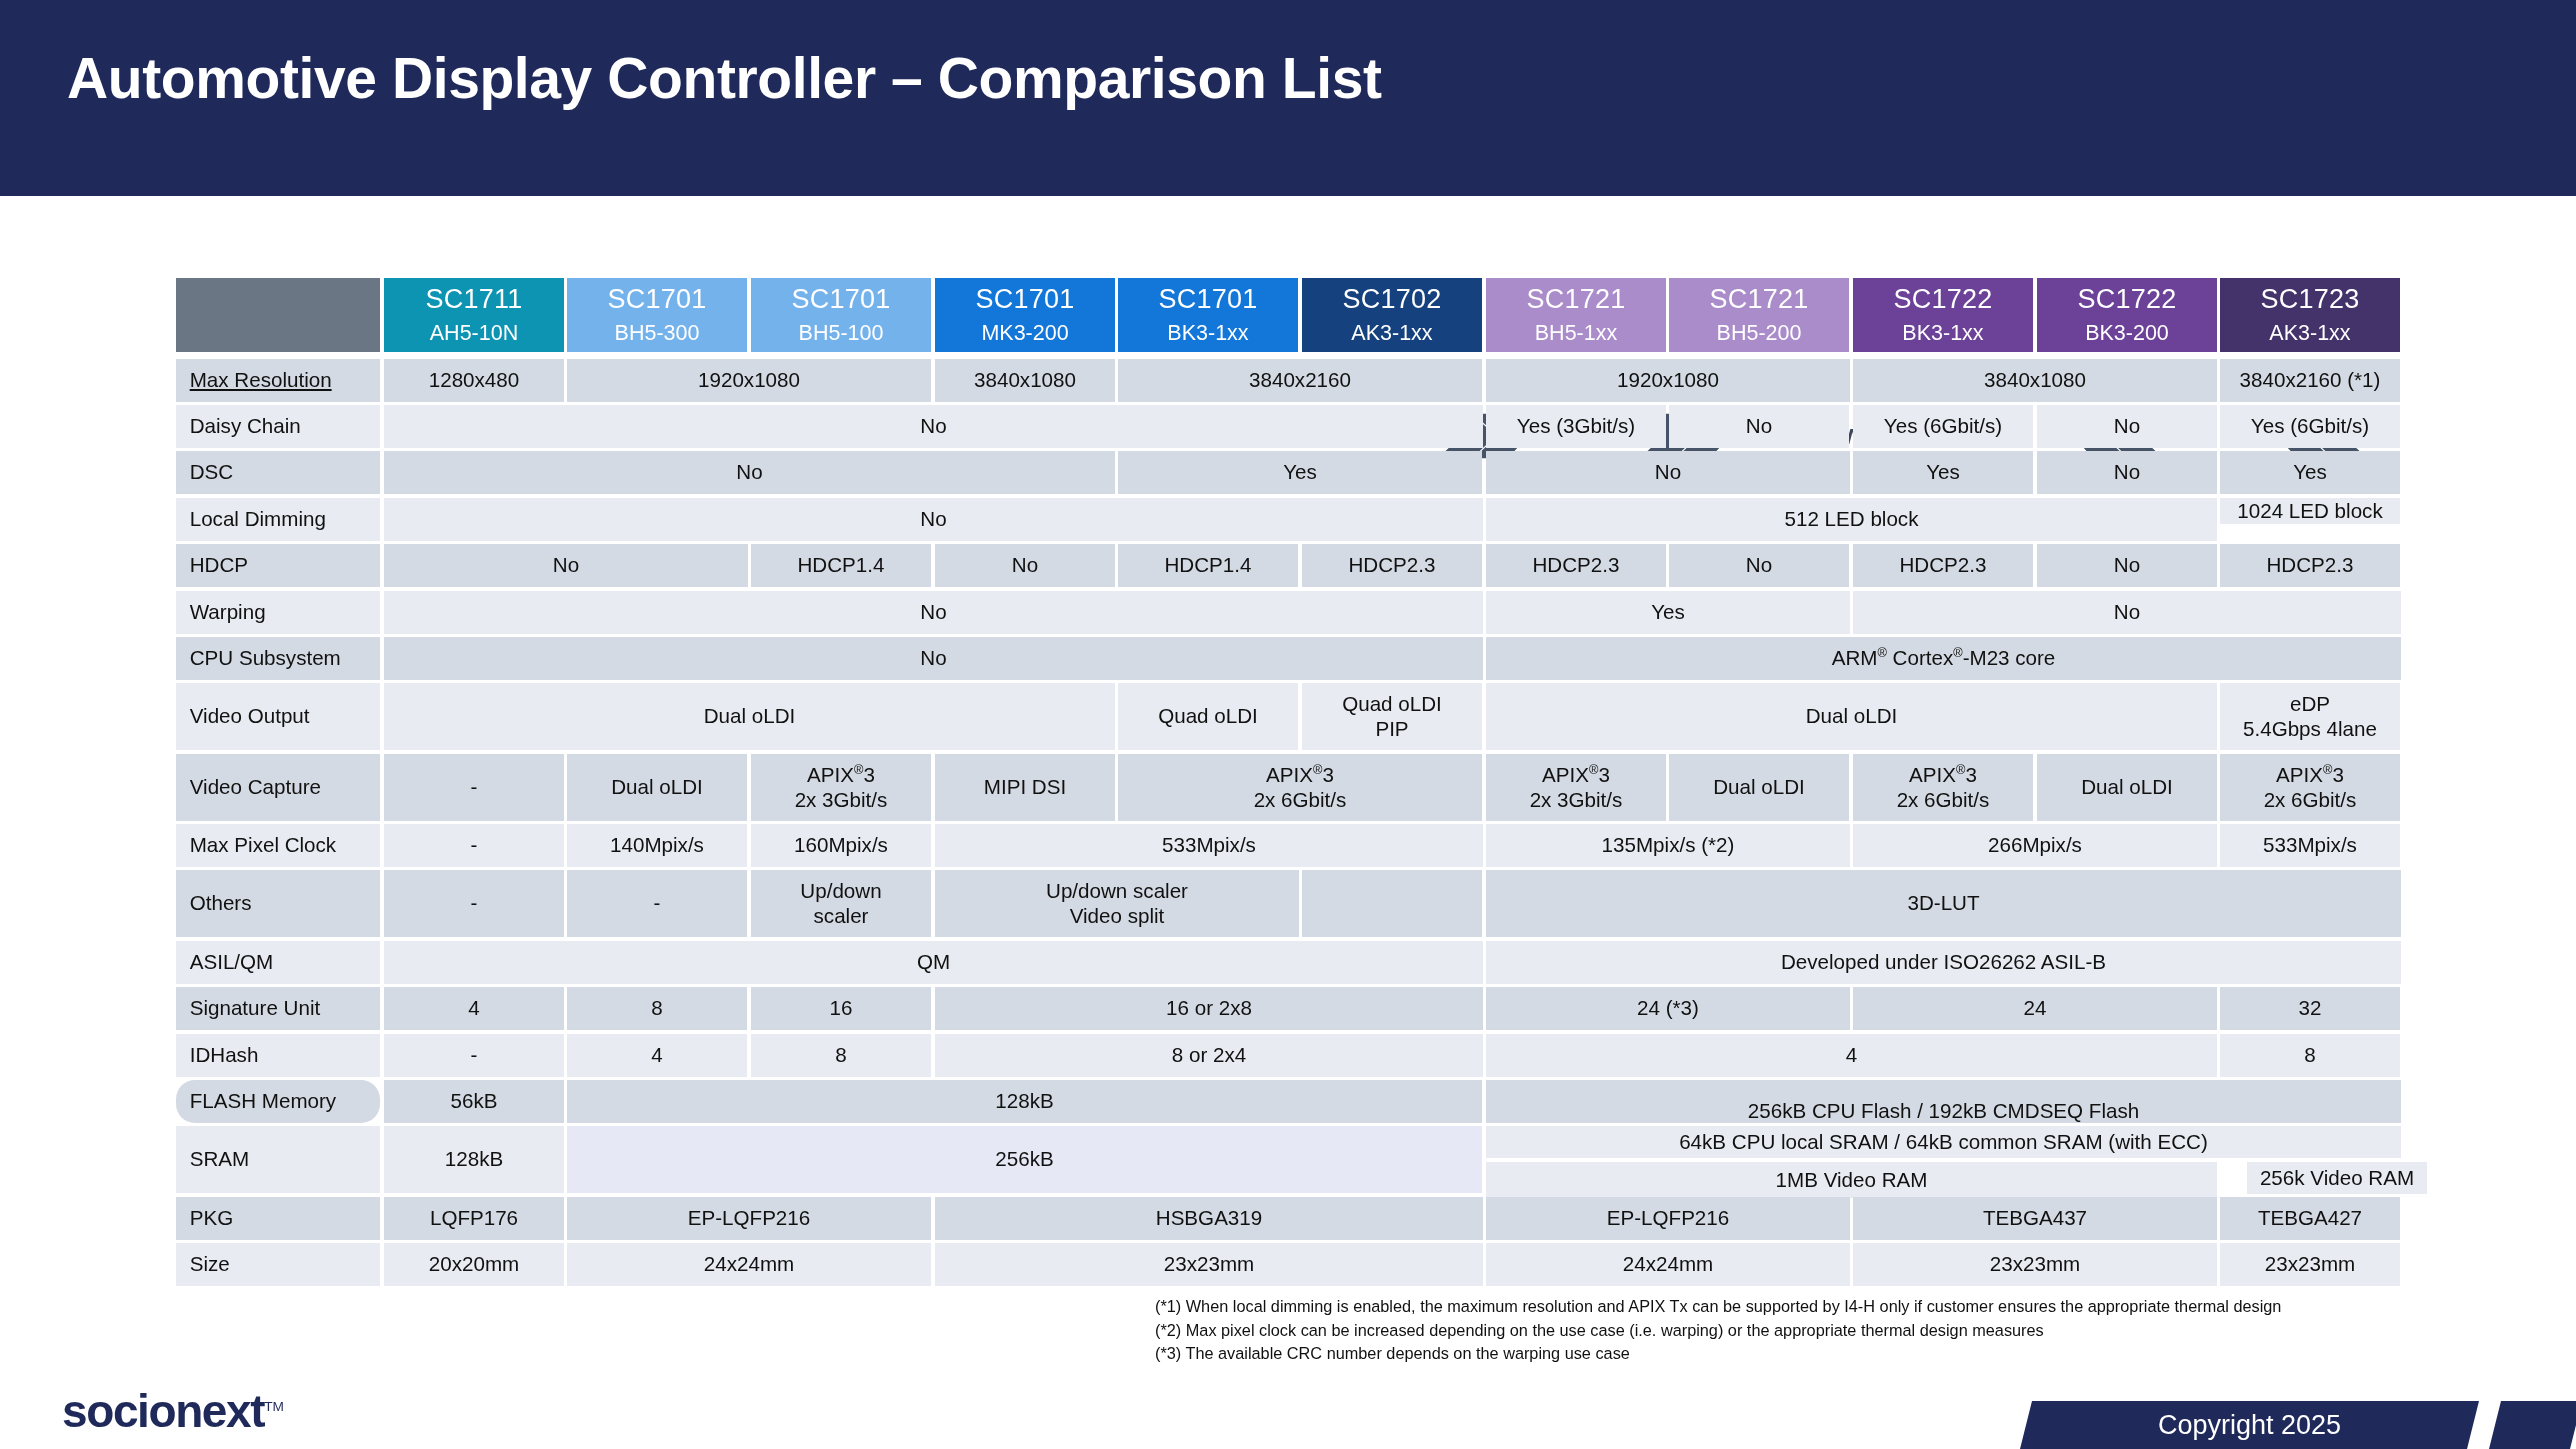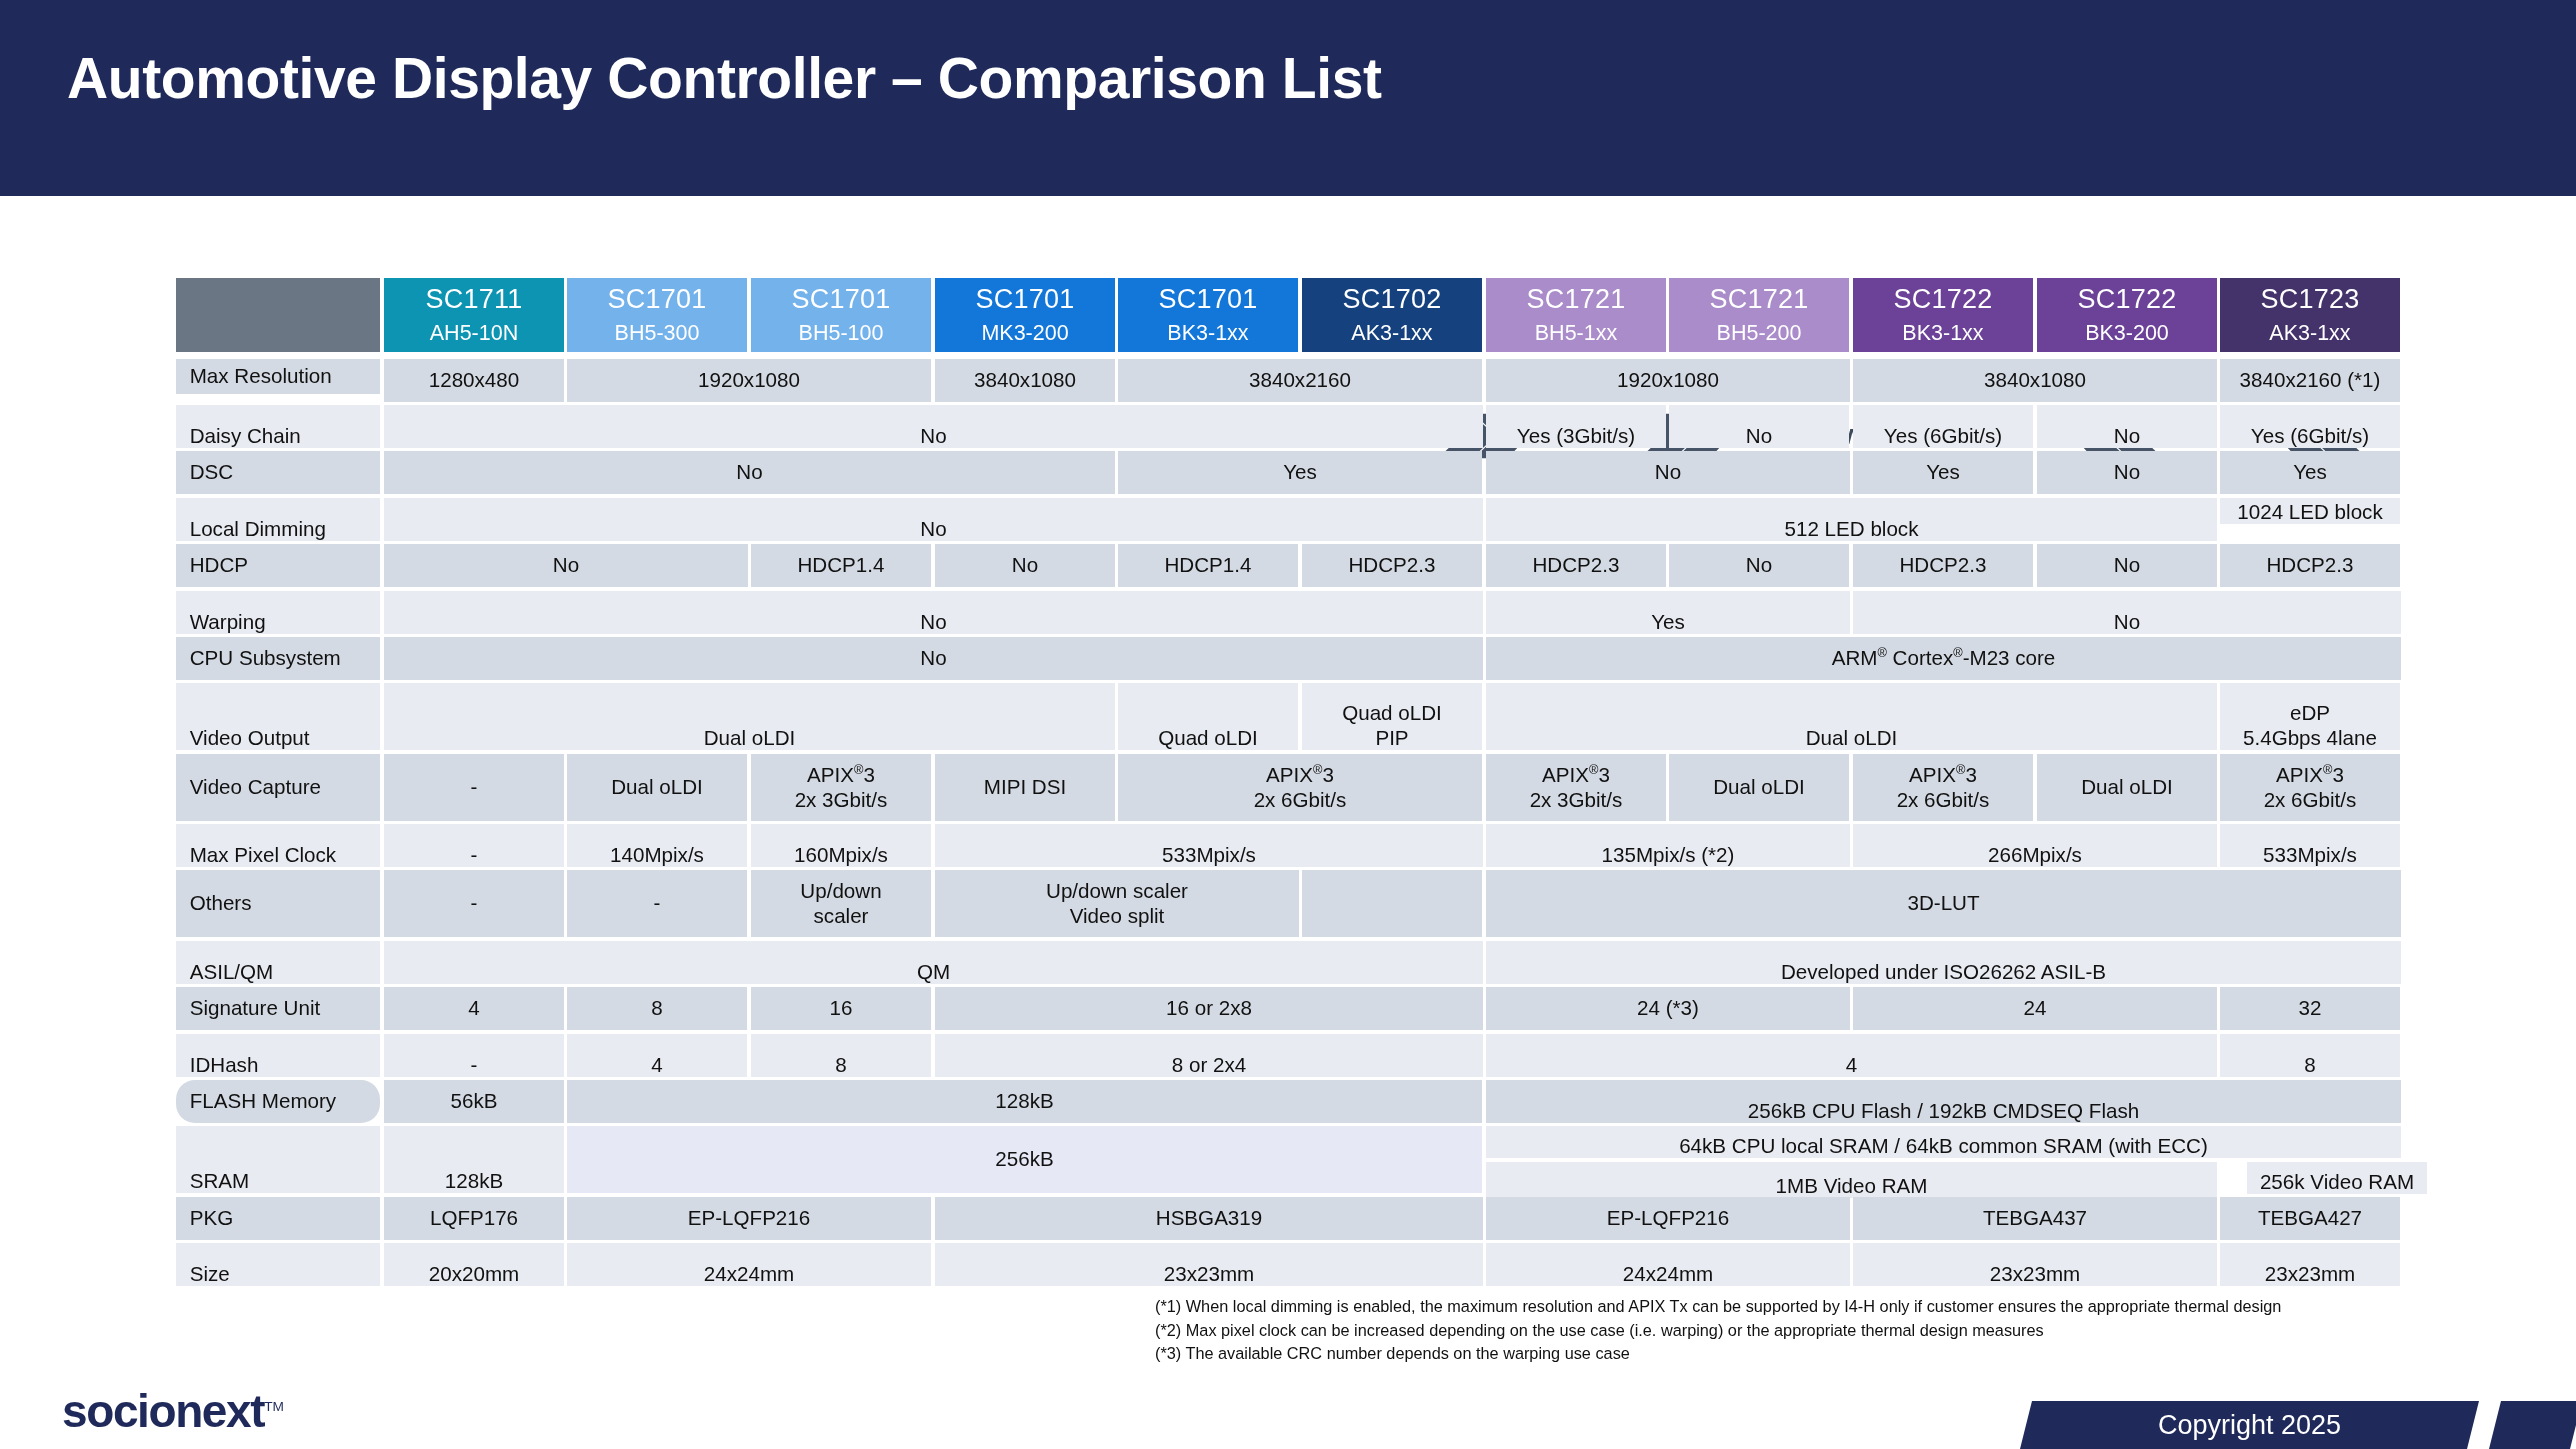--- a/index.html
+++ b/index.html
@@ -46,21 +46,21 @@
     font-size: 20.6px; color: #111111;
     line-height: 1.18;
     padding: 0 3.4px;
     overflow: hidden;
   }
   .cell.label {
     justify-content: flex-start;
     padding-left: 13.7px; text-align: left;
   }
   .bg-a { background: #d4dae3; }
-  .bg-b { background: #e8ebf1; align-items: flex-end; }
+  .bg-b { background: #e8ebf1; }
   .bg-c { background: #e6e9f5; }
 
   
   .hcell {
     position: absolute;
     display: flex; flex-direction: column;
     align-items: center; justify-content: center;
     color: #ffffff;
   }
   .hcell .h1 { font-size: 27px; font-weight: normal; letter-spacing: 0.2px; }
@@ -178,21 +178,21 @@
           <div class="h2">BK3-1xx</div>
         </div>
         <div class="hcell" style="left: 1861px; top: 0px; width: 180px; height: 74px; background: rgb(108, 66, 152);">
           <div class="h1">SC1722</div>
           <div class="h2">BK3-200</div>
         </div>
         <div class="hcell" style="left: 2044px; top: 0px; width: 180px; height: 74px; background: rgb(68, 50, 107);">
           <div class="h1">SC1723</div>
           <div class="h2">AK3-1xx</div>
         </div>
-        <div class="cell label bg-a" style="left: 0px; top: 81px; width: 204px; height: 35px;">
+        <div class="cell label bg-a" style="left: 0px; top: 81px; width: 204px; height: 43px; text-decoration: underline;">
           <span>Max Resolution</span>
         </div>
         <div class="cell bg-a" style="left: 208px; top: 81px; width: 180px; height: 43px;">
           <span>1280x480</span>
         </div>
         <div class="cell bg-a" style="left: 391px; top: 81px; width: 364px; height: 43px;">
           <span>1920x1080</span>
         </div>
         <div class="cell bg-a" style="left: 759px; top: 81px; width: 180px; height: 43px;">
           <span>3840x1080</span>

